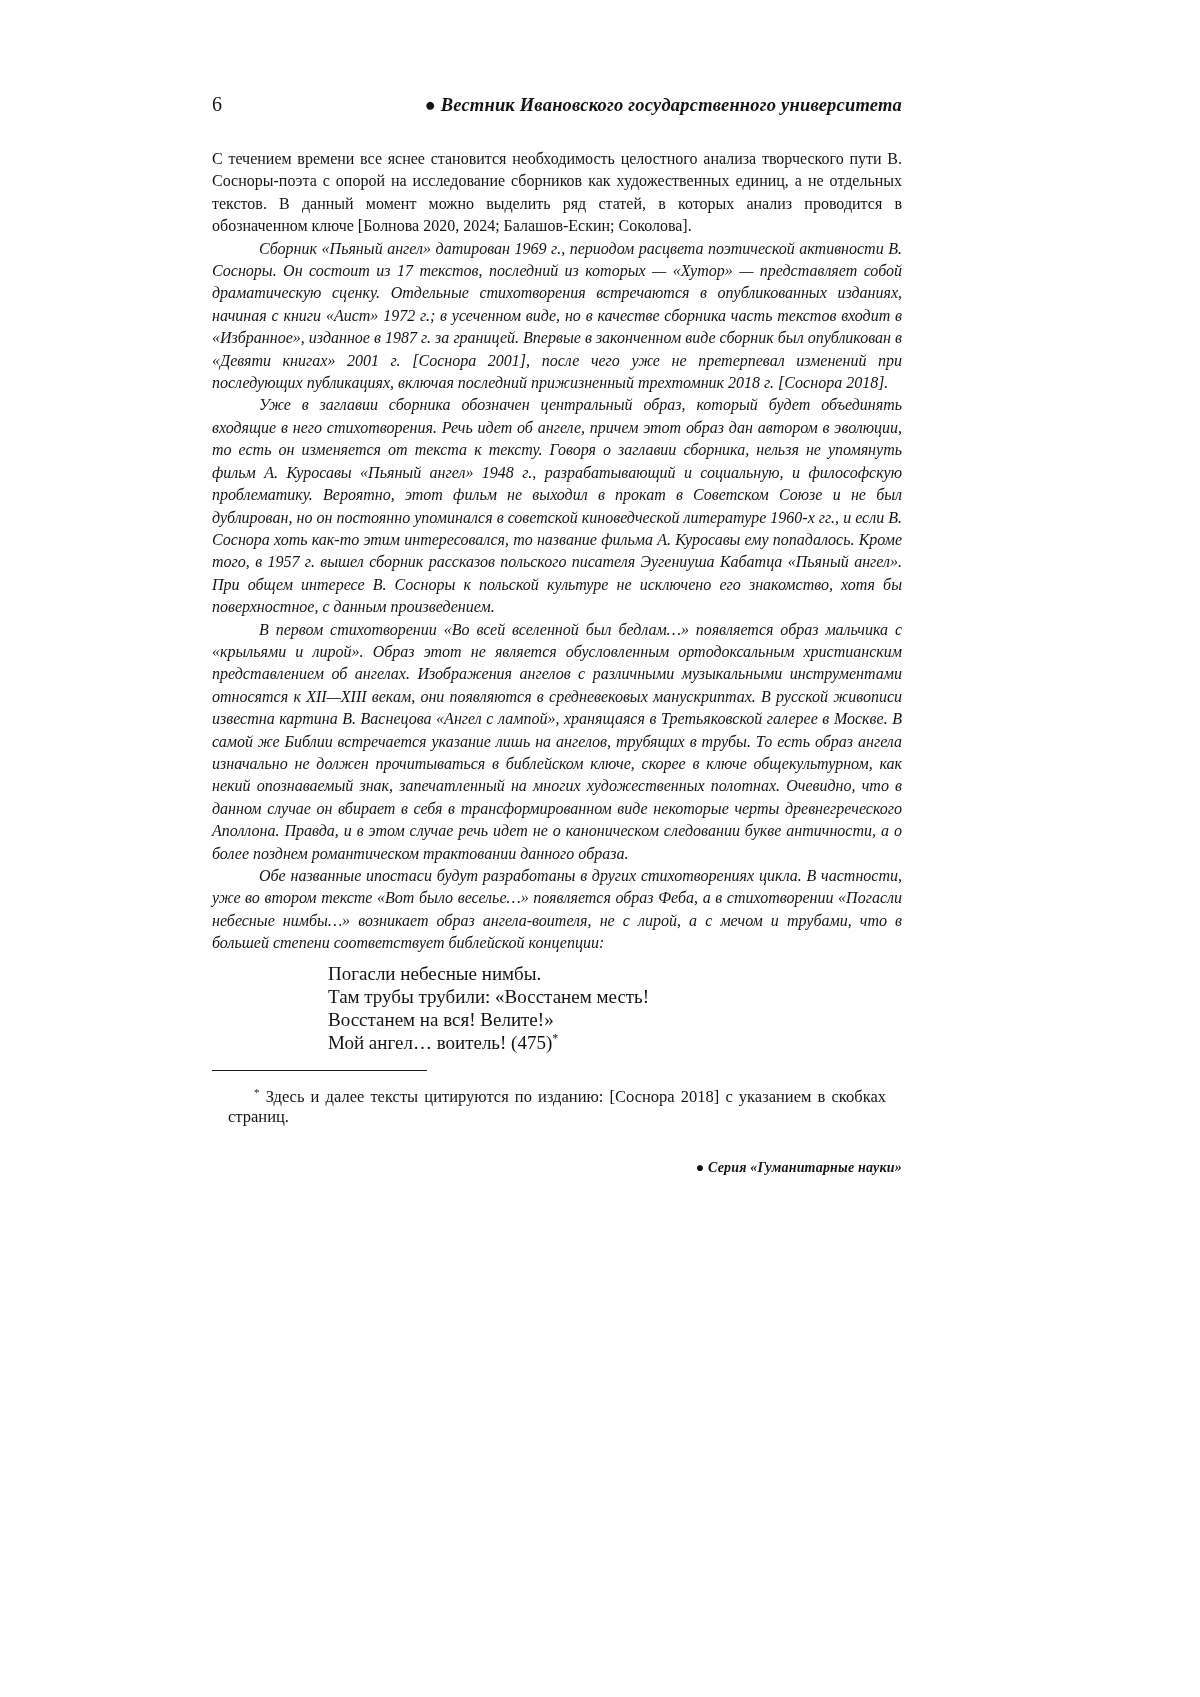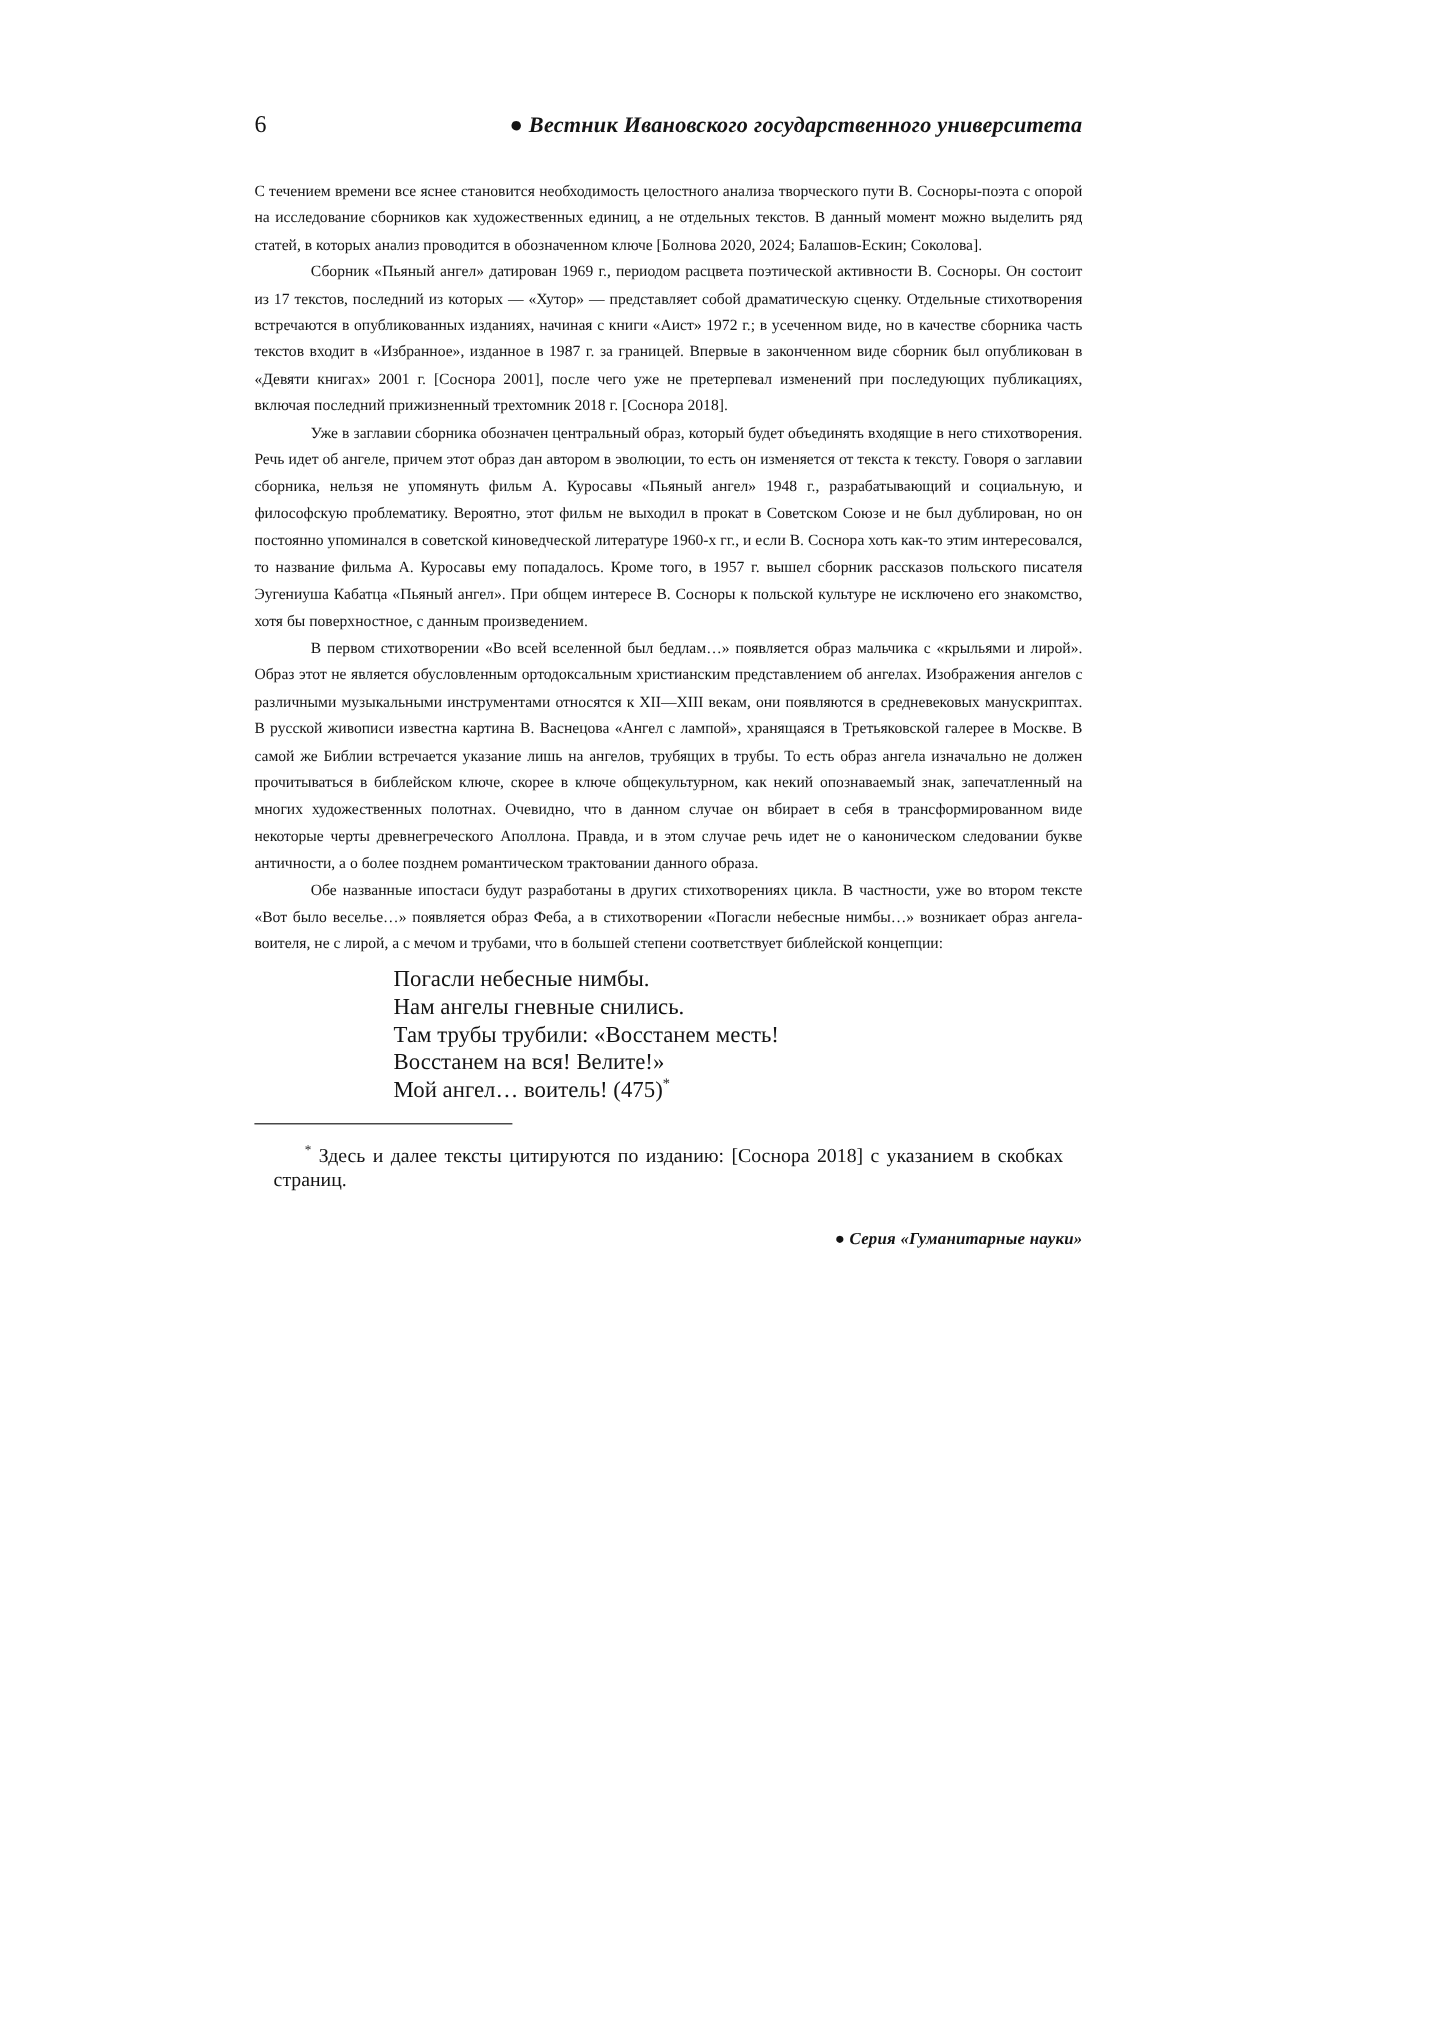--- a/index.html
+++ b/index.html
@@ -35,26 +35,27 @@
   }
   .journal-title {
     font-size: 18.5px;
     font-style: italic;
     font-weight: bold;
     letter-spacing: 0.2px;
     text-align: right;
   }
   .article-body p {
     margin: 0;
-    font-size: 13px;
+    font-size: 16px;
     line-height: 22.4px;
     text-align: justify;
   }
   .article-body p.indent {
     text-indent: 47px;
+    font-style: italic;
   }
   .poem {
     margin: 7px 0 7px 116px;
     font-size: 19px;
     line-height: 23px;
   }
   .poem-line {
     white-space: nowrap;
   }
   .poem-line sup {
@@ -101,21 +102,20 @@
     <div class="article-body">
       <p>С течением времени все яснее становится необходимость целостного анализа творческого пути В. Сосноры-поэта с опорой на исследование сборников как художественных единиц, а не отдельных текстов. В данный момент можно выделить ряд статей, в которых анализ проводится в обозначенном ключе [Болнова 2020, 2024; Балашов-Ескин; Соколова].</p>
       <p class="indent">Сборник «Пьяный ангел» датирован 1969 г., периодом расцвета поэтической активности В. Сосноры. Он состоит из 17 текстов, последний из которых — «Хутор» — представляет собой драматическую сценку. Отдельные стихотворения встречаются в опубликованных изданиях, начиная с книги «Аист» 1972 г.; в усеченном виде, но в качестве сборника часть текстов входит в «Избранное», изданное в 1987 г. за границей. Впервые в законченном виде сборник был опубликован в «Девяти книгах» 2001 г. [Соснора 2001], после чего уже не претерпевал изменений при последующих публикациях, включая последний прижизненный трехтомник 2018 г. [Соснора 2018].</p>
       <p class="indent">Уже в заглавии сборника обозначен центральный образ, который будет объединять входящие в него стихотворения. Речь идет об ангеле, причем этот образ дан автором в эволюции, то есть он изменяется от текста к тексту. Говоря о заглавии сборника, нельзя не упомянуть фильм А. Куросавы «Пьяный ангел» 1948 г., разрабатывающий и социальную, и философскую проблематику. Вероятно, этот фильм не выходил в прокат в Советском Союзе и не был дублирован, но он постоянно упоминался в советской киноведческой литературе 1960-х гг., и если В. Соснора хоть как-то этим интересовался, то название фильма А. Куросавы ему попадалось. Кроме того, в 1957 г. вышел сборник рассказов польского писателя Эугениуша Кабатца «Пьяный ангел». При общем интересе В. Сосноры к польской культуре не исключено его знакомство, хотя бы поверхностное, с данным произведением.</p>
       <p class="indent">В первом стихотворении «Во всей вселенной был бедлам…» появляется образ мальчика с «крыльями и лирой». Образ этот не является обусловленным ортодоксальным христианским представлением об ангелах. Изображения ангелов с различными музыкальными инструментами относятся к XII—XIII векам, они появляются в средневековых манускриптах. В русской живописи известна картина В. Васнецова «Ангел с лампой», хранящаяся в Третьяковской галерее в Москве. В самой же Библии встречается указание лишь на ангелов, трубящих в трубы. То есть образ ангела изначально не должен прочитываться в библейском ключе, скорее в ключе общекультурном, как некий опознаваемый знак, запечатленный на многих художественных полотнах. Очевидно, что в данном случае он вбирает в себя в трансформированном виде некоторые черты древнегреческого Аполлона. Правда, и в этом случае речь идет не о каноническом следовании букве античности, а о более позднем романтическом трактовании данного образа.</p>
       <p class="indent">Обе названные ипостаси будут разработаны в других стихотворениях цикла. В частности, уже во втором тексте «Вот было веселье…» появляется образ Феба, а в стихотворении «Погасли небесные нимбы…» возникает образ ангела-воителя, не с лирой, а с мечом и трубами, что в большей степени соответствует библейской концепции:</p>
     </div>
 
     <div class="poem">
       <div class="poem-line">Погасли небесные нимбы.</div>
-      <div class="poem-line">Нам ангелы гневные снились.</div>
       <div class="poem-line">Там трубы трубили: «Восстанем месть!</div>
       <div class="poem-line">Восстанем на вся! Велите!»</div>
       <div class="poem-line"><span>Мой ангел… воитель! (475)</span><sup>*</sup></div>
     </div>
 
     <hr class="footnote-separator">
 
     <p class="footnote"><sup>*</sup><span> Здесь и далее тексты цитируются по изданию: [Соснора 2018] с указанием в скобках страниц.</span></p>
 
     <div class="page-footer">

